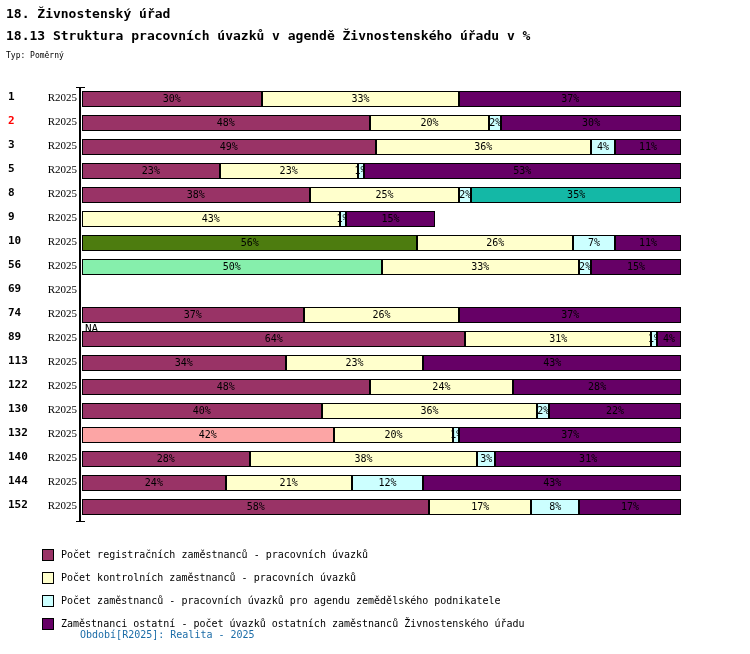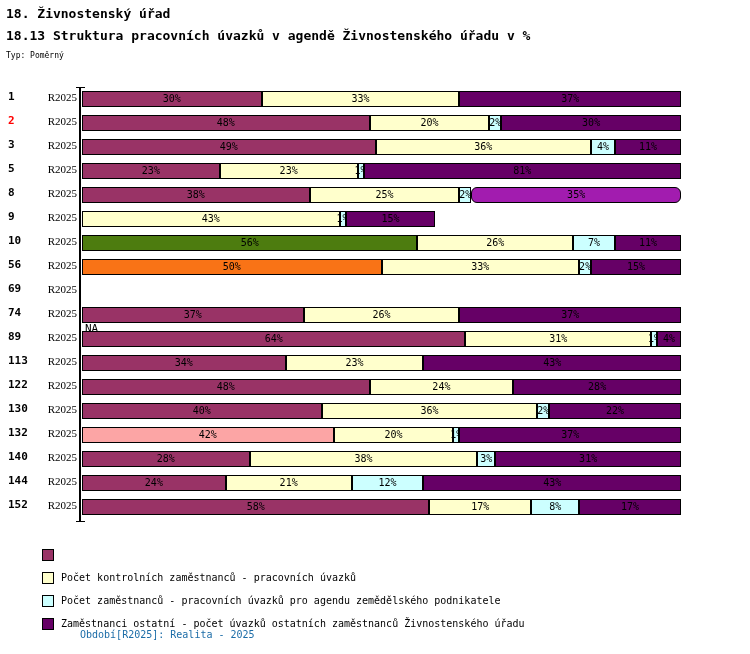--- a/index.html
+++ b/index.html
@@ -94,38 +94,38 @@
           <div class="seg" style="width: 23%; background: rgb(153, 51, 102);">
             <span class="seglab">23%</span>
           </div>
           <div class="seg" style="width: 23%; background: rgb(255, 255, 204);">
             <span class="seglab">23%</span>
           </div>
           <div class="seg" style="width: 1%; background: rgb(204, 255, 255);">
             <span class="seglab">1%</span>
           </div>
           <div class="seg" style="width: 53%; background: rgb(102, 0, 102);">
-            <span class="seglab">81%</span>
+            <span class="seglab">53%</span>
           </div>
         </div>
       </div>
       <div class="crow">
         <span class="num">8</span>
         <span class="per">R2025</span>
         <div class="bar">
           <div class="seg" style="width: 38%; background: rgb(153, 51, 102);">
             <span class="seglab">38%</span>
           </div>
           <div class="seg" style="width: 25%; background: rgb(255, 255, 204);">
             <span class="seglab">25%</span>
           </div>
           <div class="seg" style="width: 2%; background: rgb(204, 255, 255);">
             <span class="seglab">2%</span>
           </div>
-          <div class="seg" style="width: 35%; background: #a21caf; border-radius: 6px;">
+          <div class="seg" style="width: 35%; background: #14b8a6;">
             <span class="seglab">35%</span>
           </div>
         </div>
       </div>
       <div class="crow">
         <span class="num">9</span>
         <span class="per">R2025</span>
         <div class="bar">
           <div class="seg" style="width: 43%; background: rgb(255, 255, 204);">
             <span class="seglab">43%</span>
@@ -153,21 +153,21 @@
           </div>
           <div class="seg" style="width: 11%; background: rgb(102, 0, 102);">
             <span class="seglab">11%</span>
           </div>
         </div>
       </div>
       <div class="crow">
         <span class="num">56</span>
         <span class="per">R2025</span>
         <div class="bar">
-          <div class="seg" style="width: 50%; background: #f97316;">
+          <div class="seg" style="width: 50%; background: #86efac;">
             <span class="seglab">50%</span>
           </div>
           <div class="seg" style="width: 33%; background: rgb(255, 255, 204);">
             <span class="seglab">33%</span>
           </div>
           <div class="seg" style="width: 2%; background: rgb(204, 255, 255);">
             <span class="seglab">2%</span>
           </div>
           <div class="seg" style="width: 15%; background: rgb(102, 0, 102);">
             <span class="seglab">15%</span>
@@ -329,20 +329,21 @@
           </div>
           <div class="seg" style="width: 17%; background: rgb(102, 0, 102);">
             <span class="seglab">17%</span>
           </div>
         </div>
       </div>
     </div>
   <div class="legend" id="legend">
       <div class="litem">
         <span class="lsq" style="background: rgb(153, 51, 102);"></span>
+        <span class="ltx">Počet registračních zaměstnanců - pracovních úvazků</span>
       </div>
       <div class="litem">
         <span class="lsq" style="background: rgb(255, 255, 204);"></span>
         <span class="ltx">Počet kontrolních zaměstnanců - pracovních úvazků</span>
       </div>
       <div class="litem">
         <span class="lsq" style="background: rgb(204, 255, 255);"></span>
         <span class="ltx">Počet zaměstnanců - pracovních úvazků pro agendu zemědělského podnikatele</span>
       </div>
       <div class="litem">

